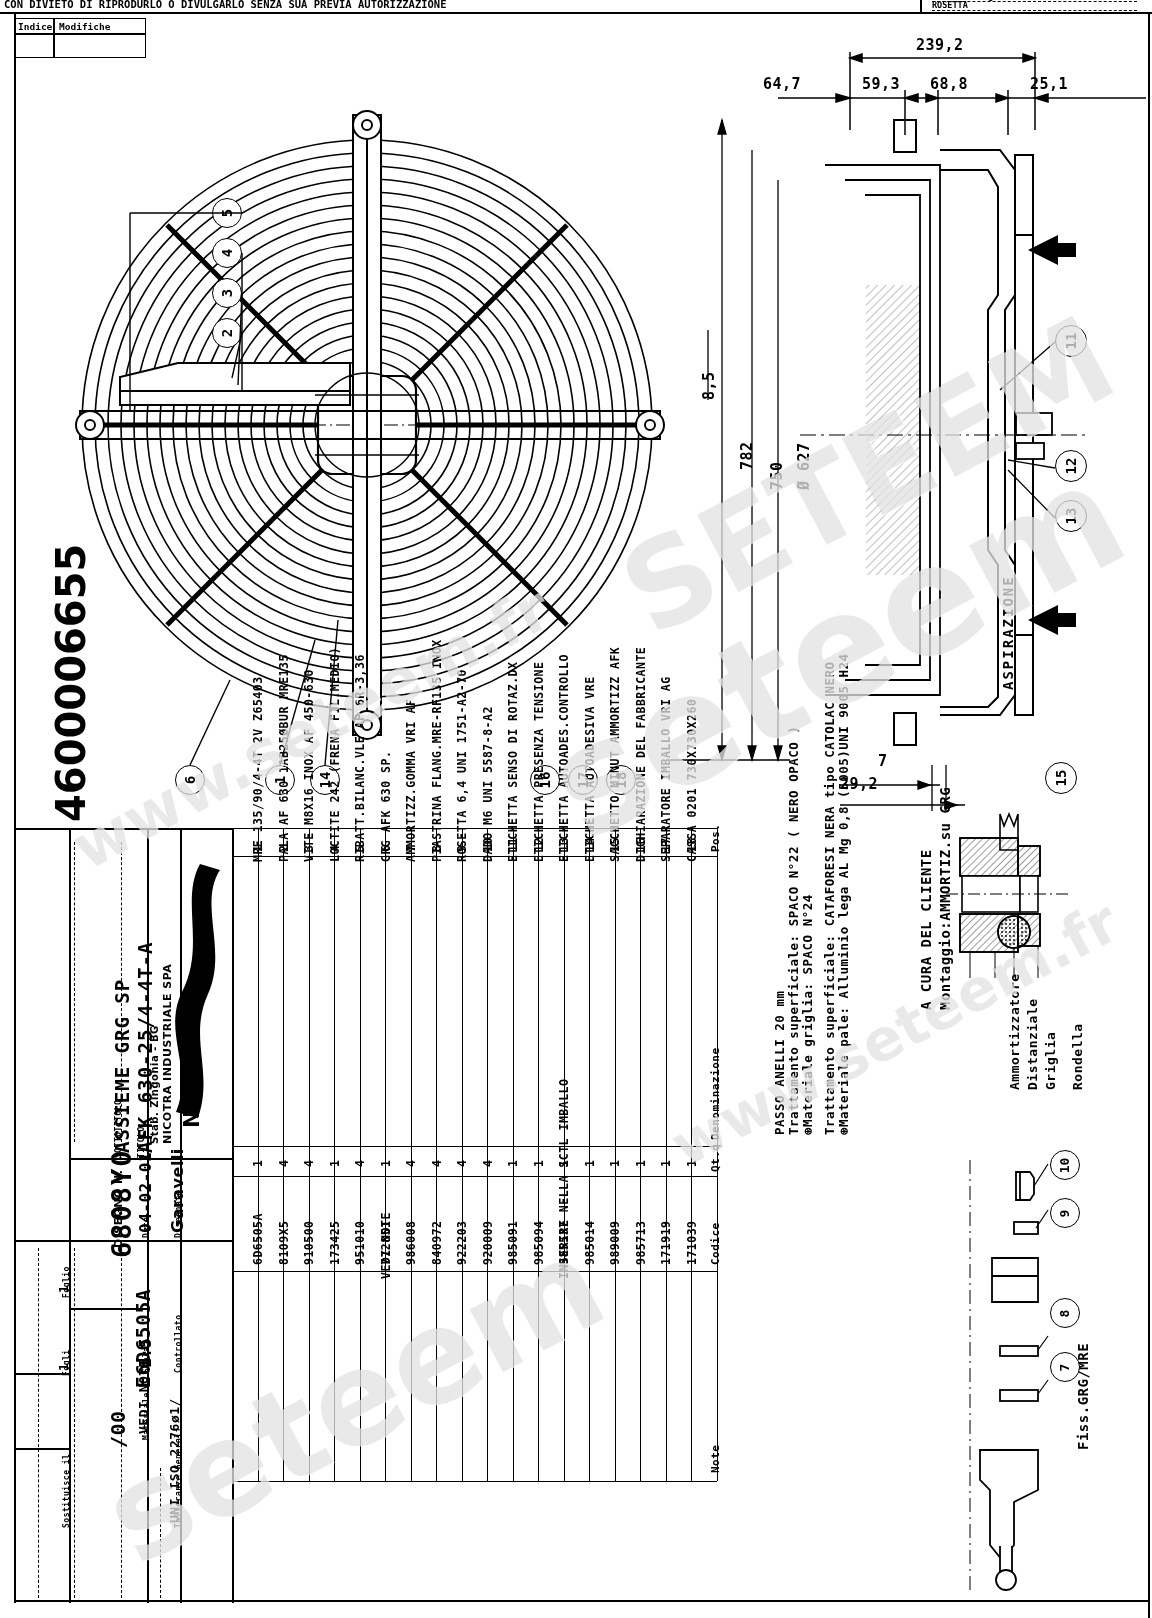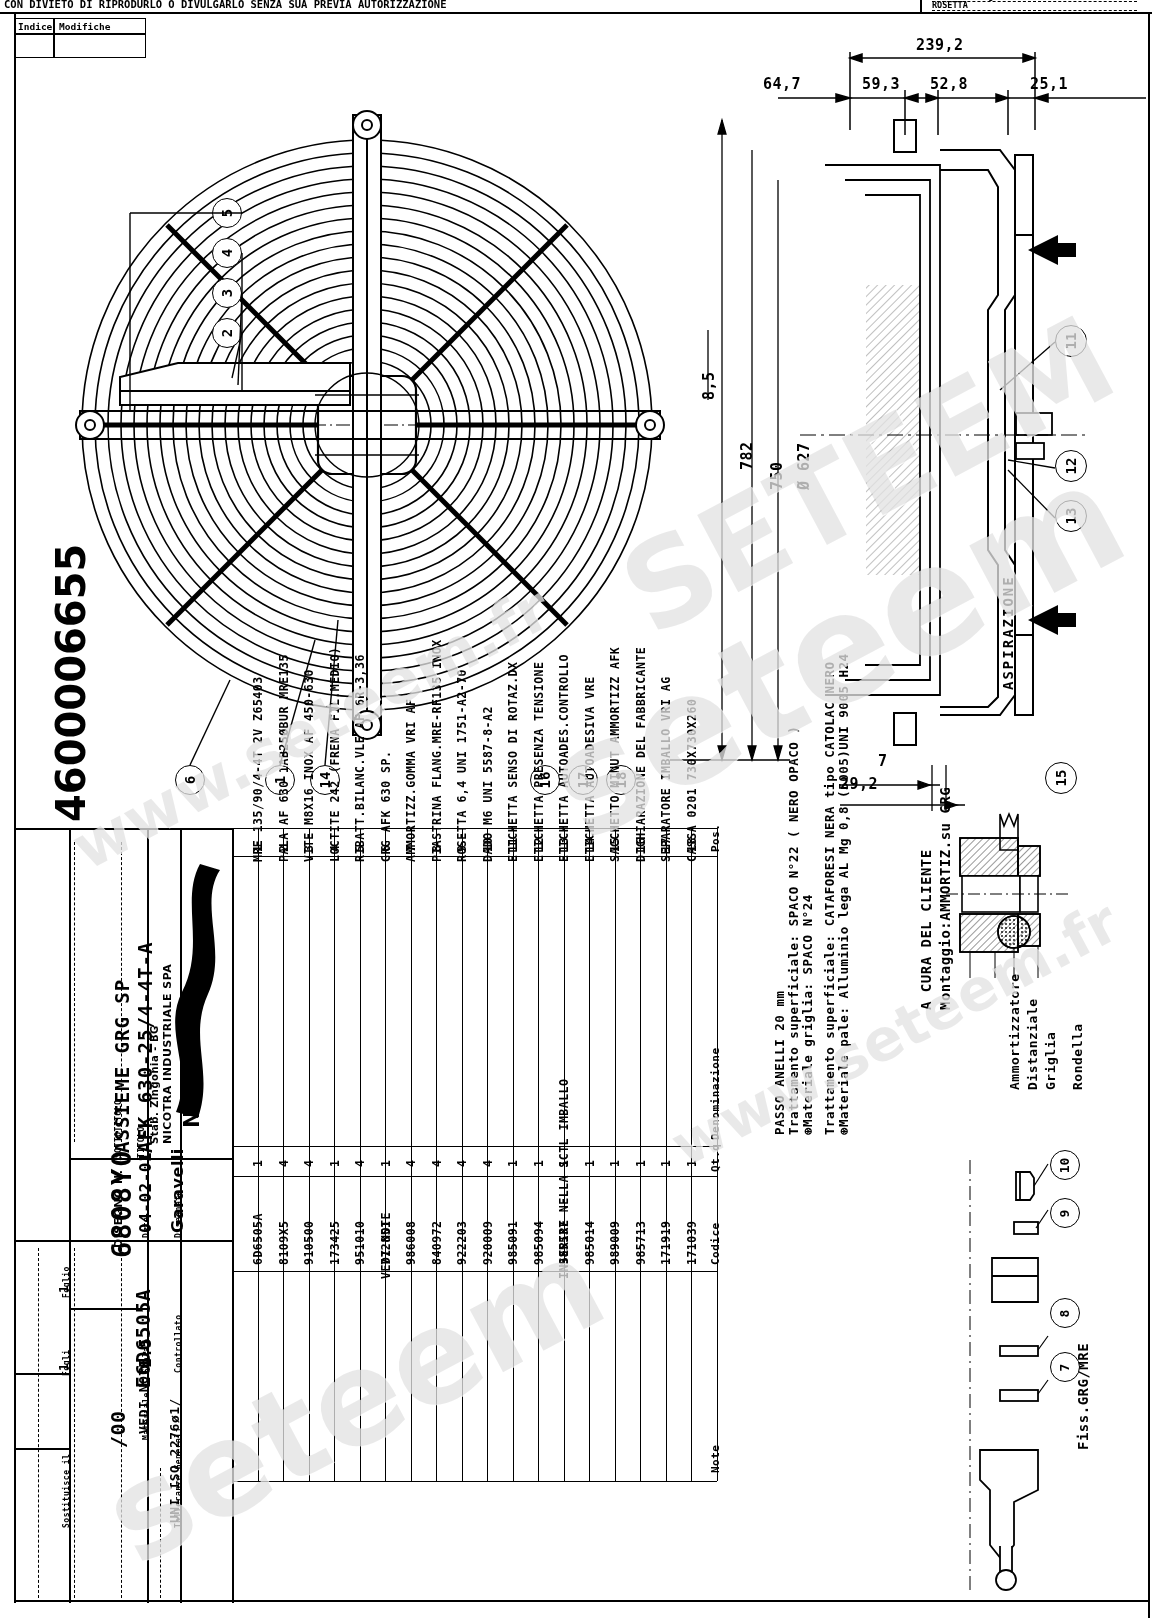--- a/index.html
+++ b/index.html
@@ -271,21 +271,21 @@
       <polygon points="100,68 86,64 86,72"></polygon>
       <polygon points="155,68 168,64 168,72"></polygon>
         <polygon points="188,68 176,64 176,72"></polygon>
       <polygon points="258,68 246,64 246,72"></polygon>
       <polygon points="285,68 298,64 298,72"></polygon>
     </g>
   </svg>
   <div class="txt dim" style="left:900px;top:36px;margin-left:16px;">239,2</div>
   <div class="txt dim" style="left:763px;top:75px;text-align:right;">64,7</div>
   <div class="txt dim" style="left:862px;top:75px;">59,3</div>
-  <div class="txt dim" style="left:930px;top:75px;">52,8</div>
+  <div class="txt dim" style="left:930px;top:75px;">68,8</div>
   <div class="txt dim" style="left:1030px;top:75px;">25,1</div>
 
   <svg style="position:absolute;left:660px;top:110px;" width="180" height="690">
     <g stroke="#000" stroke-width="1.3" fill="#000">
       <line x1="48" y1="220" x2="48" y2="290"></line>
       <line x1="62" y1="10" x2="62" y2="650"></line>
       <polygon points="62,650 58,636 66,636"></polygon>
         <polygon points="62,10 58,24 66,24"></polygon>
       <line x1="92" y1="40" x2="92" y2="650"></line>
       <polygon points="92,650 88,636 96,636"></polygon>

